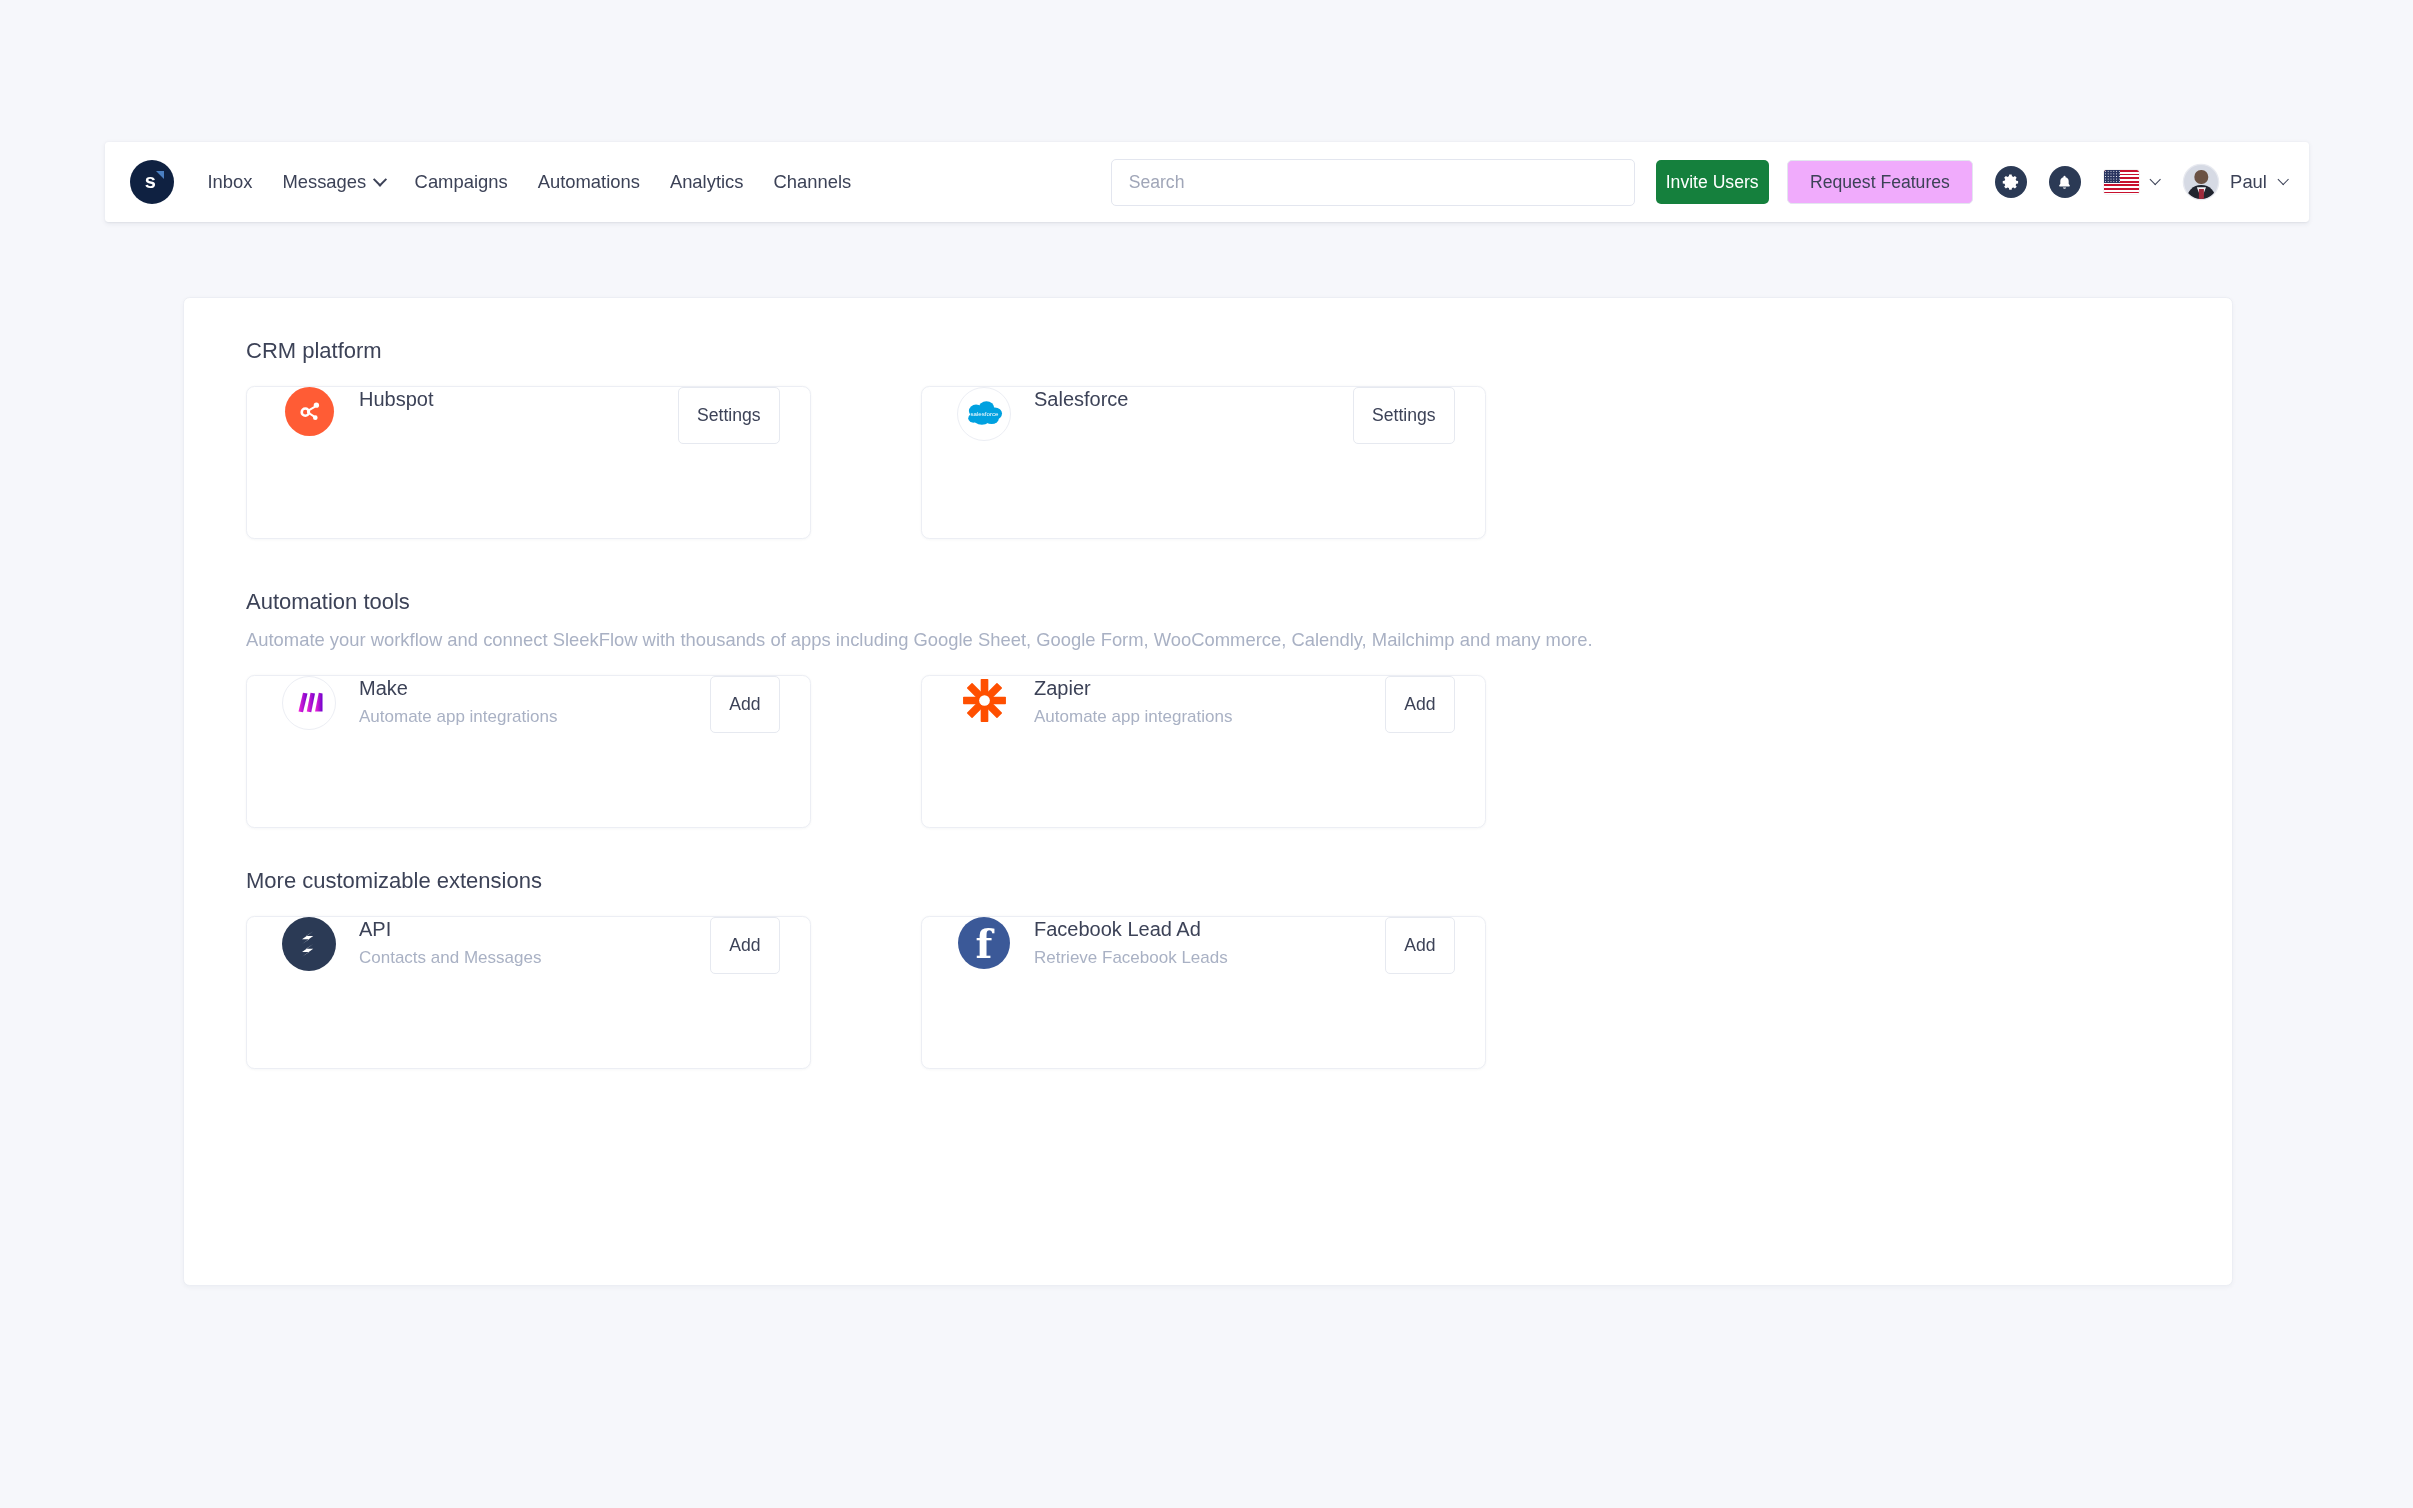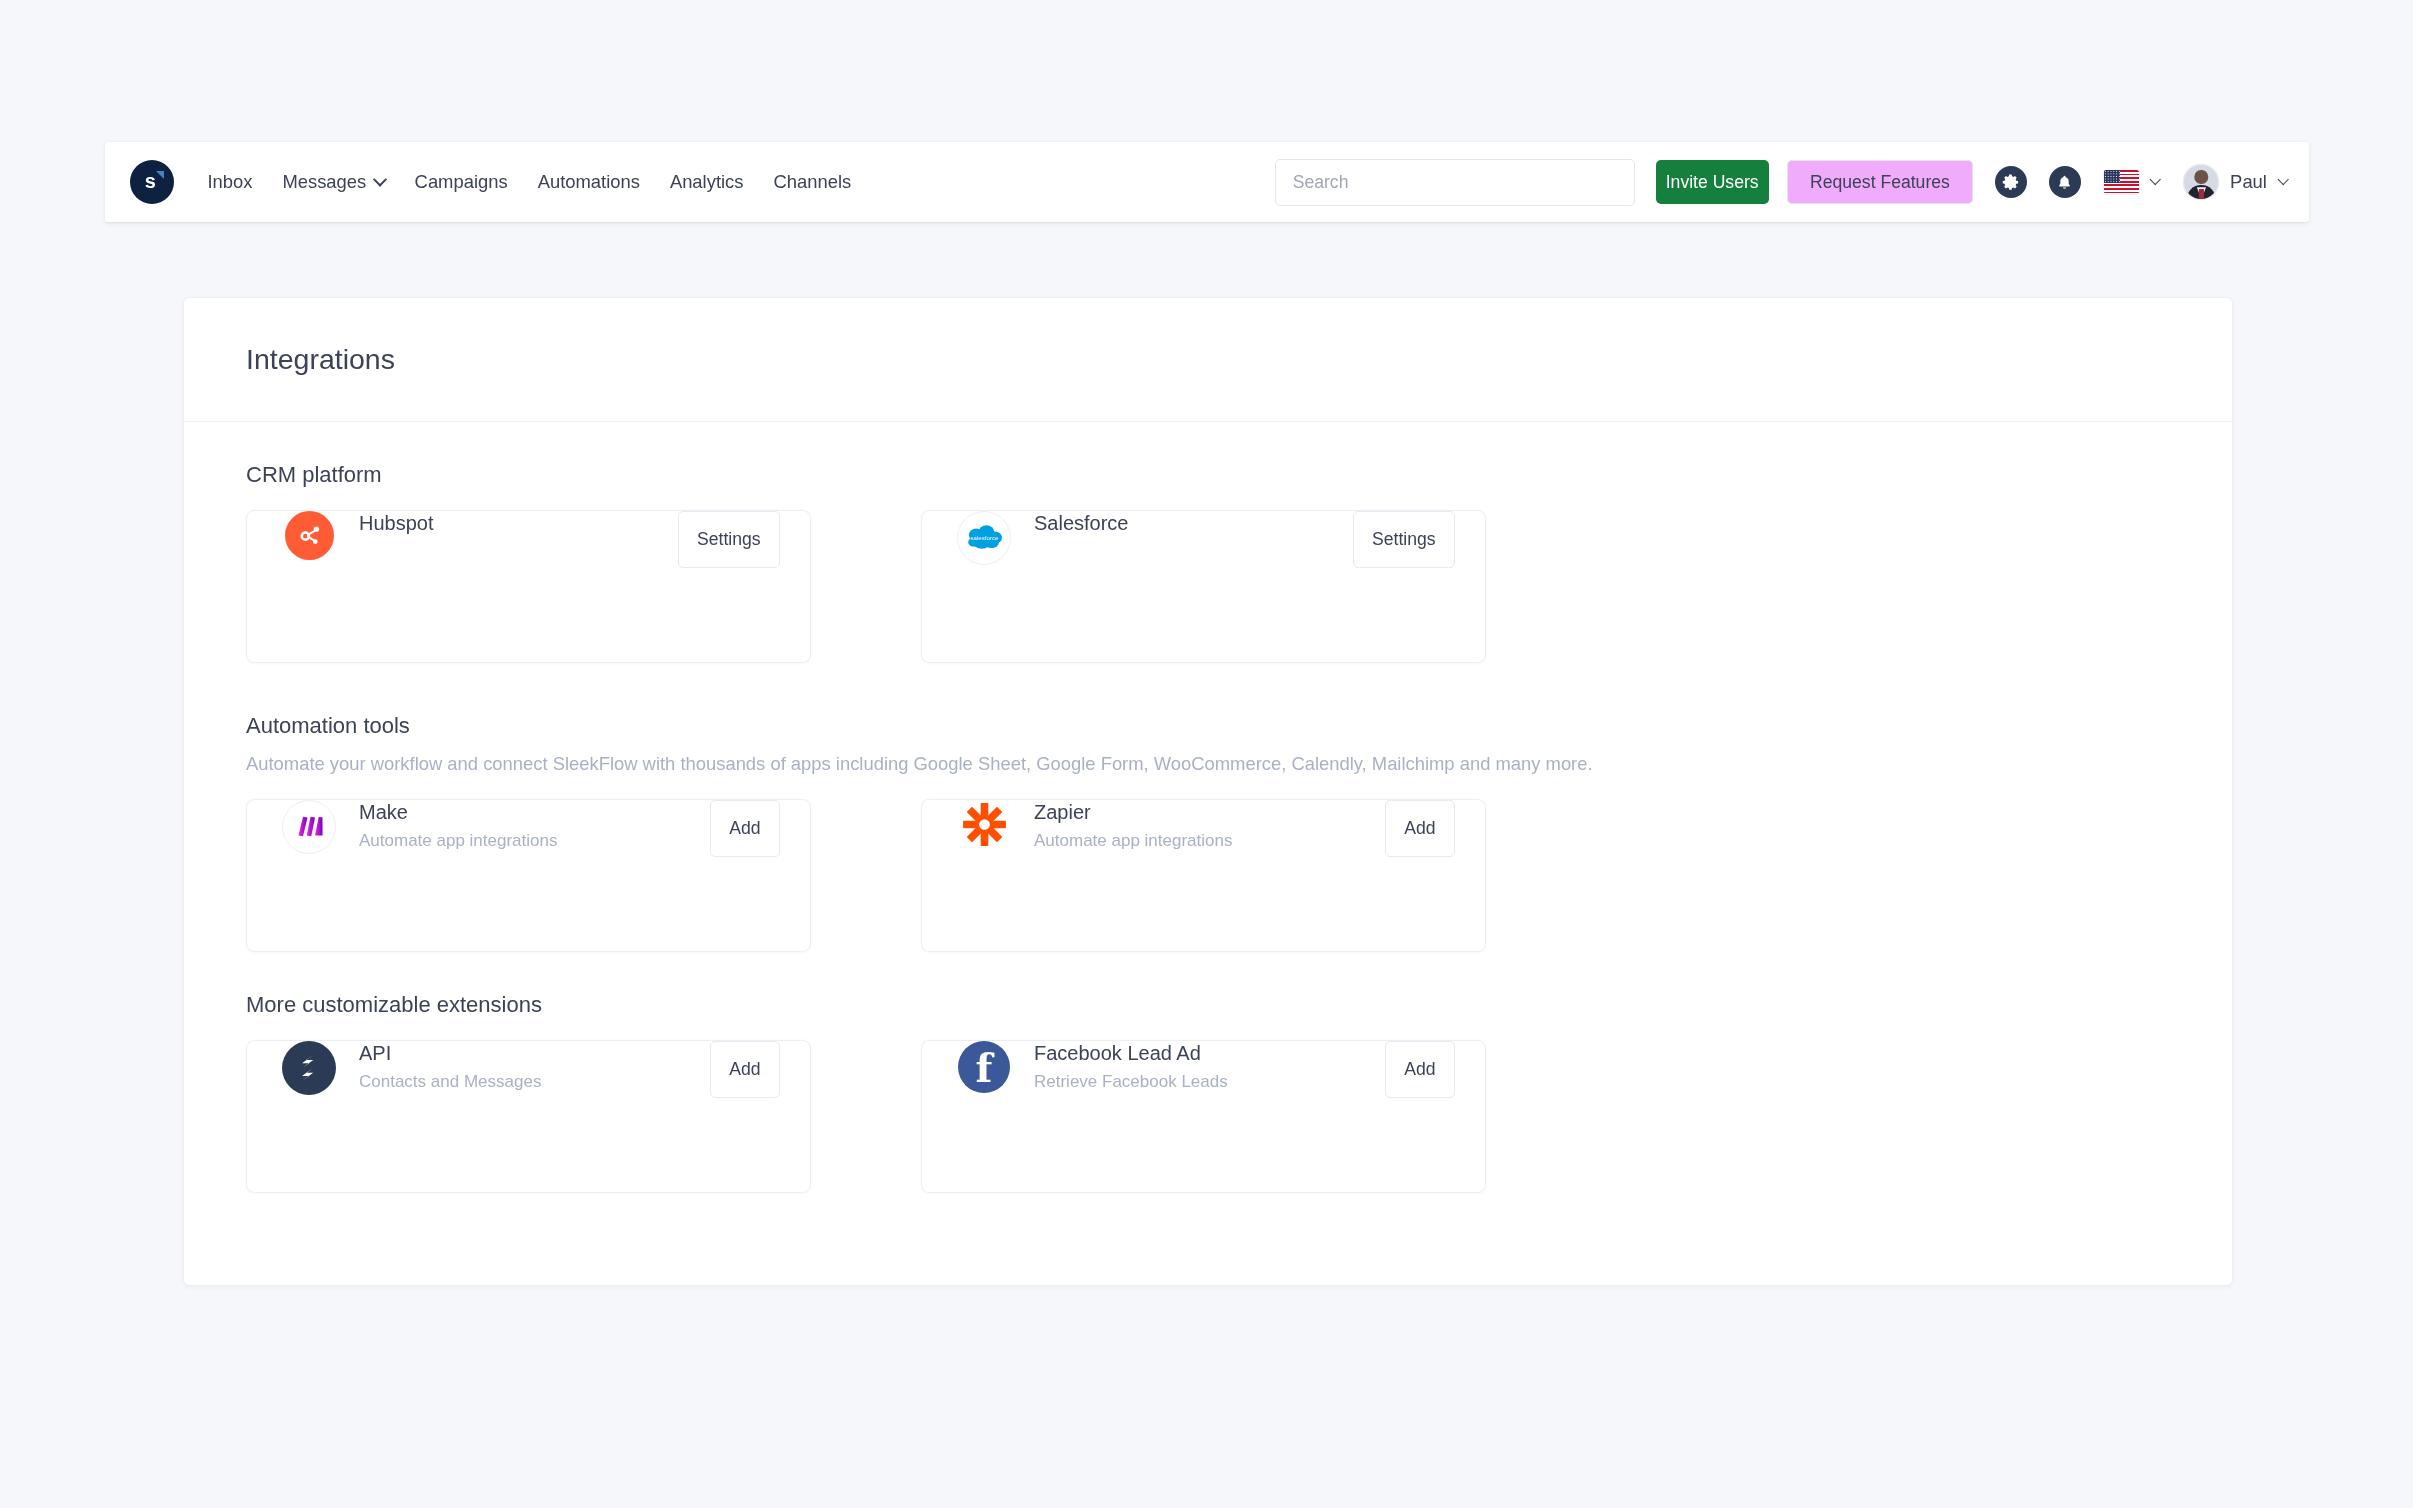--- a/index.html
+++ b/index.html
@@ -46,21 +46,21 @@
   }
   .chev {
     display: inline-block; width: 10px; height: 10px;
     border-right: 2px solid #3c4257; border-bottom: 2px solid #3c4257;
     transform: rotate(45deg) translate(-1.7px,-1.7px);
   }
   .chev.sm { width: 8.4px; height: 8.4px; border-width: 1.8px; }
 
   .nav-right { margin-left: auto; display: flex; align-items: center; }
   .search-box {
-    width: 360px; height: 47px;
+    width: 524px; height: 47px;
     border: 1.3px solid #e3e6ef; border-radius: 5px;
     background: #fff; padding: 0 17px;
     font-size: 17.6px; color: #3c4257;
     font-family: "Liberation Sans", sans-serif;
     outline: none;
   }
   .search-box::placeholder { color: #a0a6b8; }
   .btn-invite {
     margin-left: 21px;
     background: #15803d; color: #fff;
@@ -269,23 +269,20 @@
         <div class="tie"></div>
         <div class="head"></div>
       </div>
       <span class="username">Paul</span>
       <span class="chev sm user-chev"></span>
     </div>
   </div>
 
   <div class="content-card">
 
-    <div class="card-header">
-      <div class="page-title">Integrations</div>
-    </div>
 
     <div class="card-body">
 
       <div class="section-title">CRM platform</div>
       <div class="grid">
 
         <div class="int-card">
           <div class="int-icon">
             <div class="logo-hubspot">
               <svg width="28.5" height="28.5" viewBox="0 0 32 32" fill="none" aria-hidden="true">

